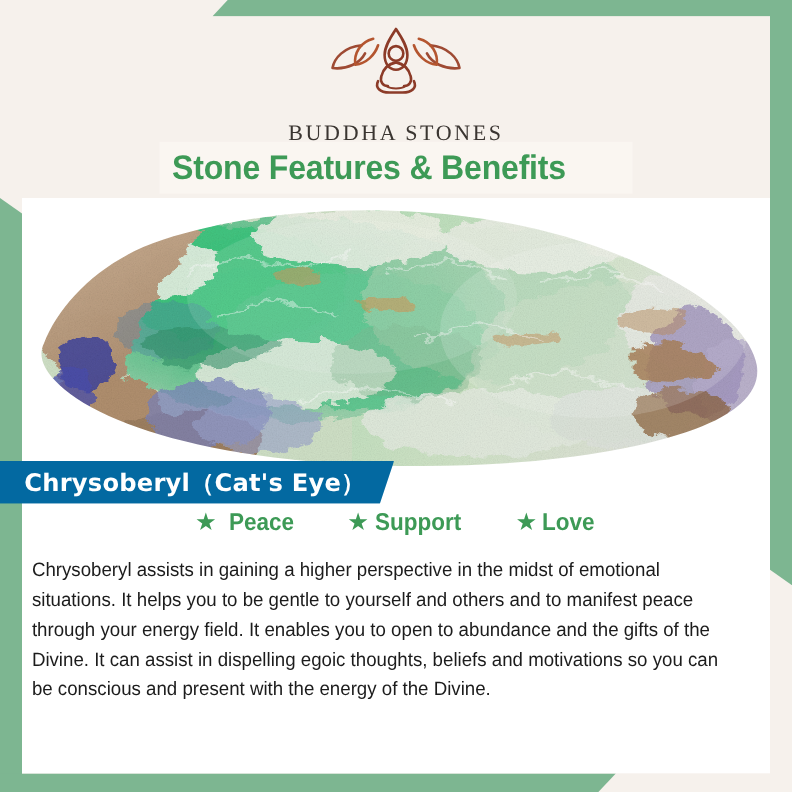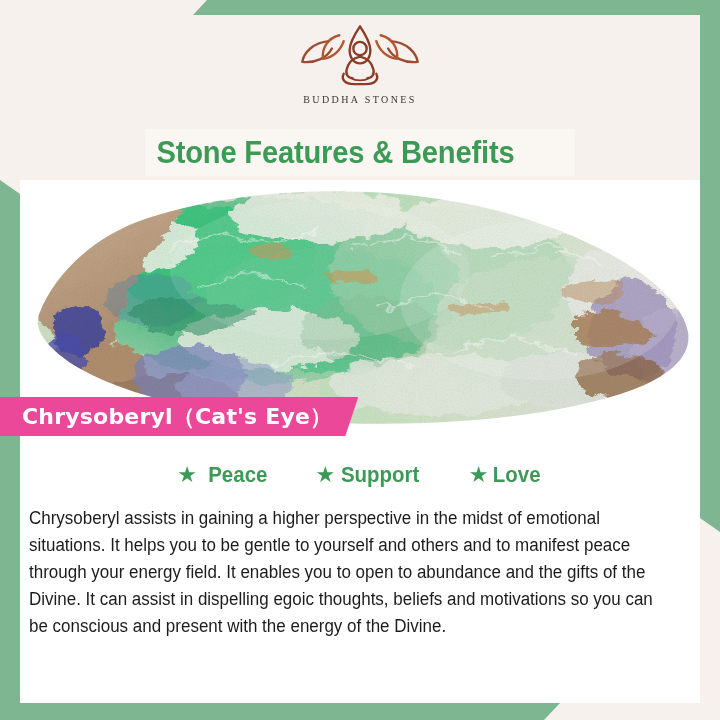--- a/index.html
+++ b/index.html
@@ -74,22 +74,22 @@
     width: 720px;
     text-align: center;
   }
   .logo-mark {
     display: block;
     margin: 0 auto;
     width: 150px;
     height: 74px;
   }
   .brand-name {
-    margin-top: 4px;
-    font-size: 10px;
+    margin-top: 20px;
+    font-size: 20px;
     letter-spacing: 2.4px;
     color: #3a3531;
     font-family: "Liberation Serif", serif;
     font-weight: 400;
   }
 
   
   .title-banner {
     position: absolute;
     left: 145px;
@@ -118,24 +118,24 @@
     height: 260px;
     background: #ffffff;
     overflow: hidden;
   }
   .photo svg { display: block; }
 
   
   .name-label {
     position: absolute;
     left: 0;
-    top: 397px;
+    top: 419px;
     height: 39px;
     padding: 0 26px 0 22px;
-    background: #ec4899;
+    background: #0369a1;
     display: flex;
     align-items: center;
     clip-path: polygon(0 0, 100% 0, calc(100% - 13px) 100%, 0 100%);
   }
   .name-text {
     color: #ffffff;
     font-size: 22px;
     font-weight: bold;
     letter-spacing: 0.2px;
     white-space: nowrap;

